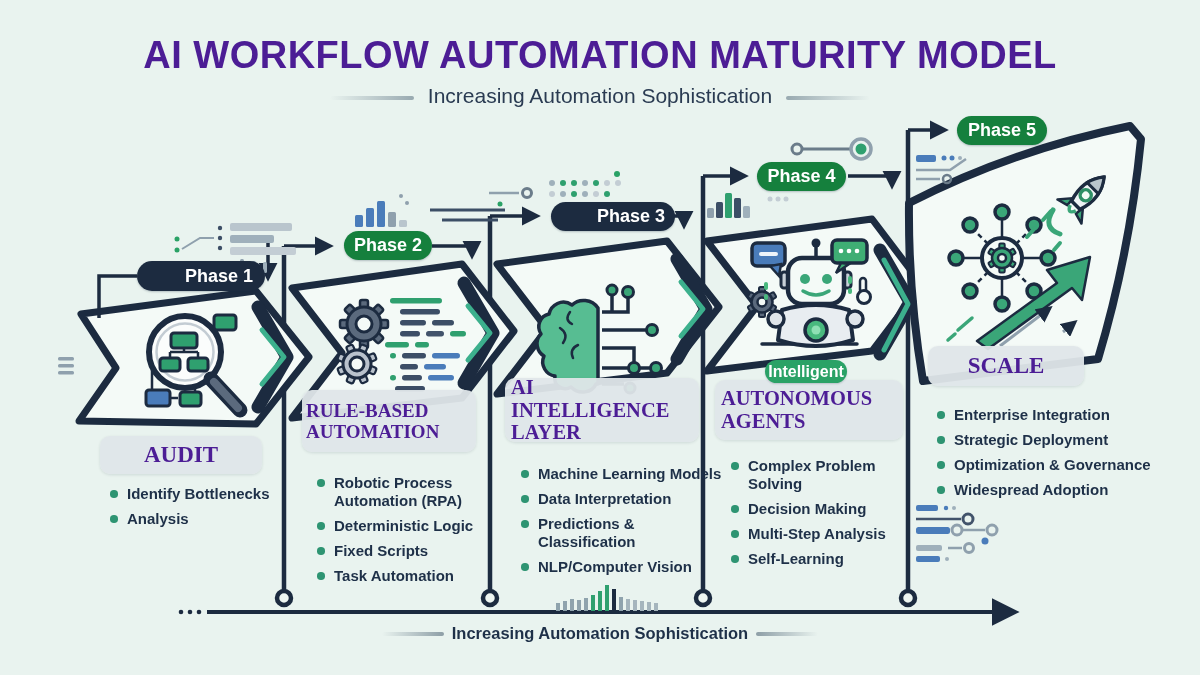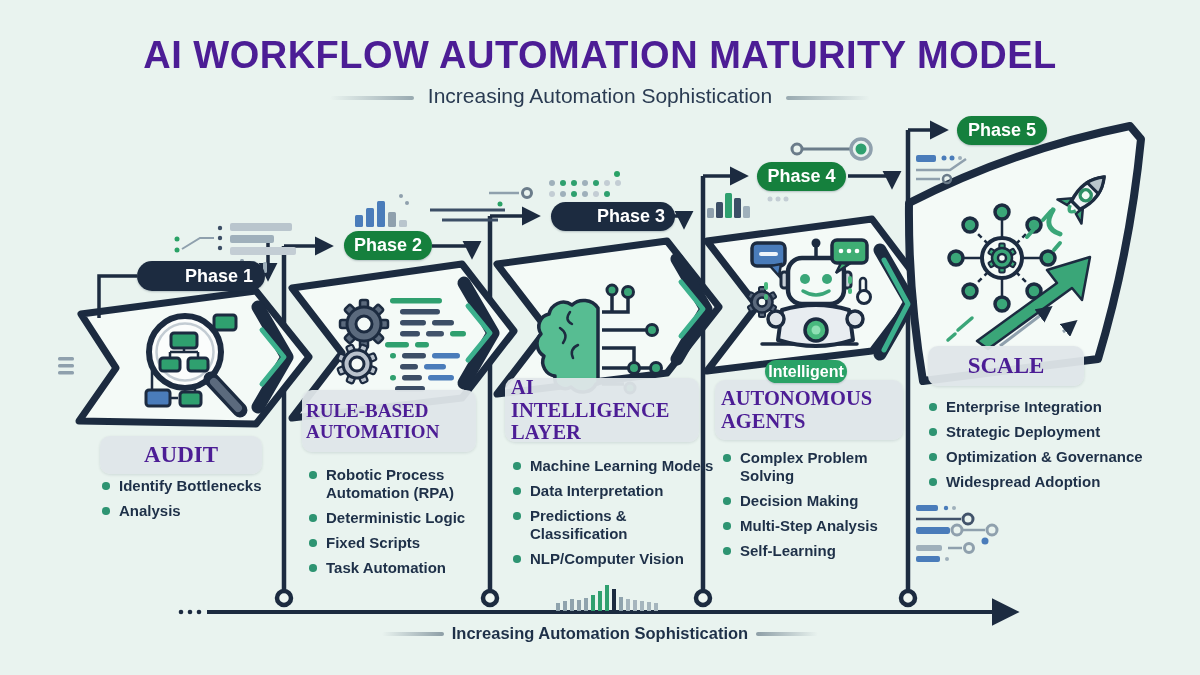--- a/index.html
+++ b/index.html
@@ -36,21 +36,21 @@
     display:flex;align-items:center;justify-content:center;text-align:left;
     font-weight:bold;color:#4c1d95;box-shadow:0 1px 3px rgba(20,40,60,.12);
     line-height:1.12;
     font-family:Liberation Serif, serif;
   }
   .tagpill{
     background:#2aa266;border-radius:12px;color:#fff;font-size:16px;font-weight:bold;
     display:flex;align-items:center;justify-content:center;z-index:5;
     box-shadow:0 1px 2px rgba(20,40,60,.2);
   }
-  ul.bullets{list-style:none;margin:4px;padding:0;}
+  ul.bullets{list-style:none;margin:12px;padding:0;}
   ul.bullets li{
     position:relative;padding-left:17px;margin-bottom:7px;
     font-size:15px;font-weight:bold;color:#1e3048;line-height:1.2;
   }
   .bdot{
     position:absolute;left:0;top:5px;width:7.5px;height:7.5px;border-radius:50%;
     background:#2e9472;
   }
   .axislabel{
     left:0;top:624px;width:1200px;text-align:center;

